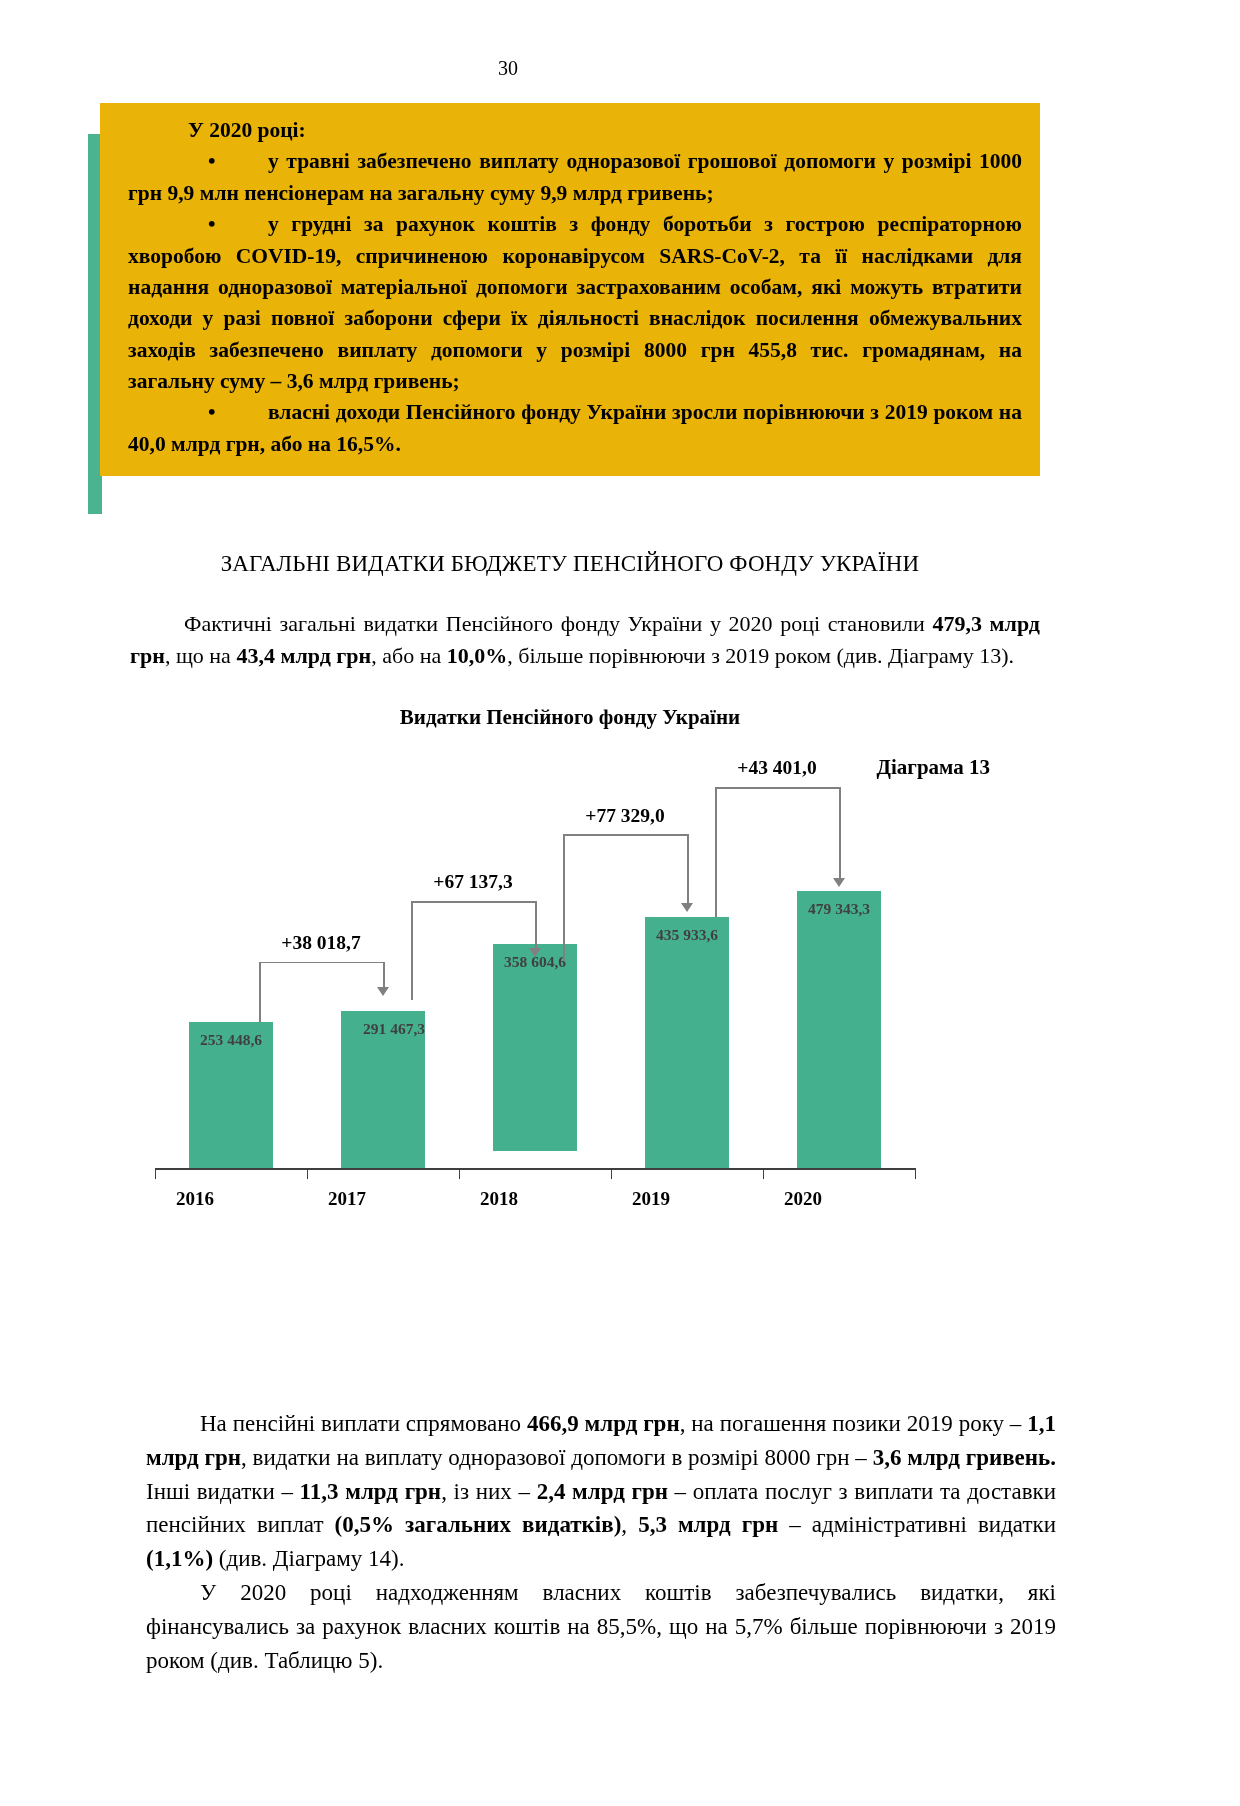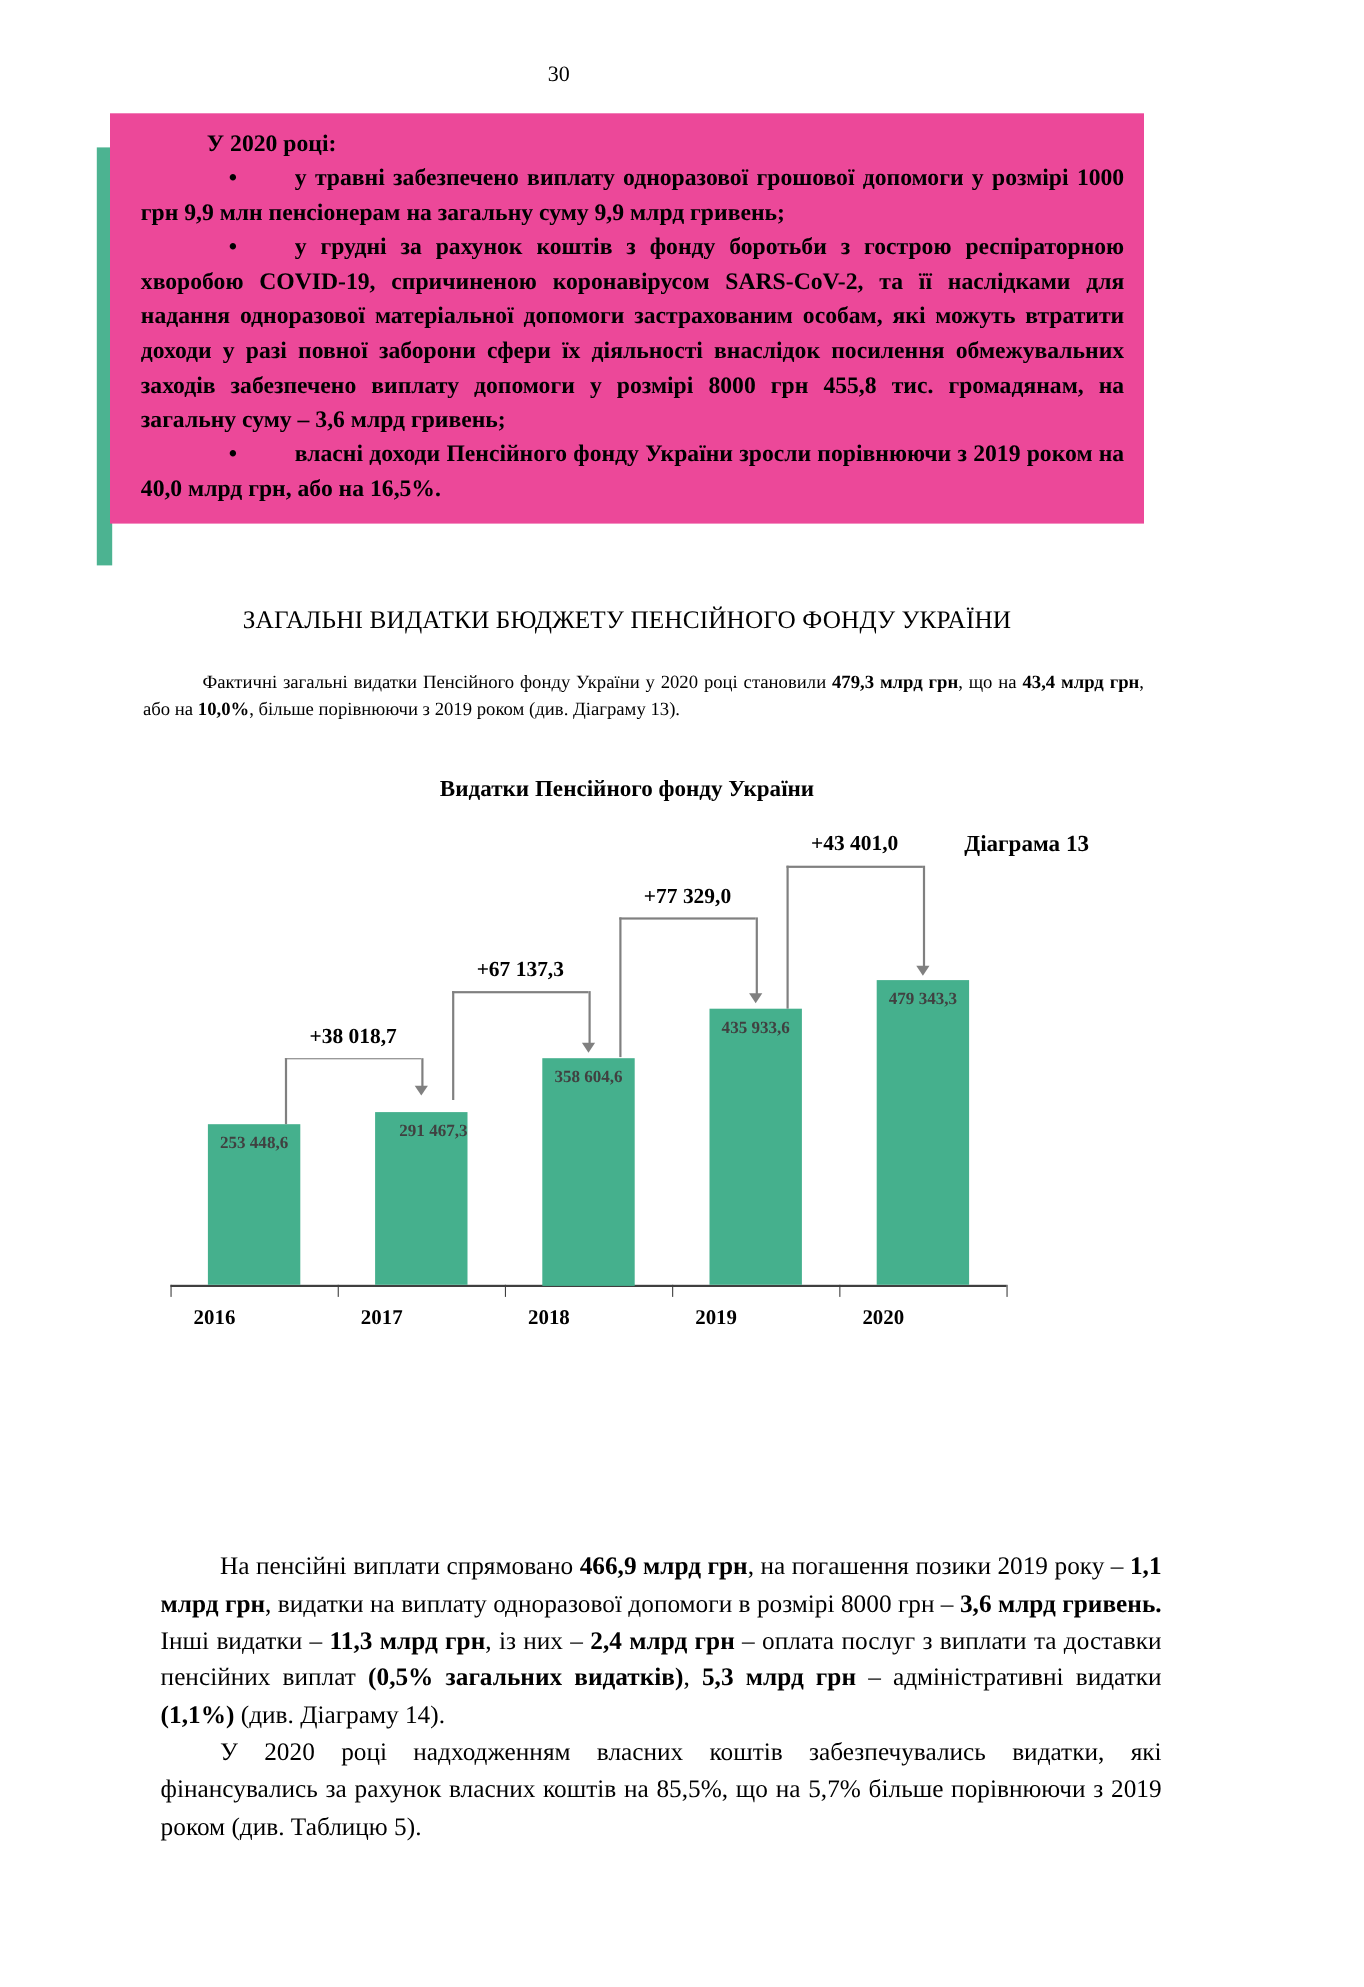--- a/index.html
+++ b/index.html
@@ -27,21 +27,21 @@
     font-size: 20px;
     line-height: 1;
   }
 
   
   .callout {
     position: absolute;
     left: 100px;
     top: 103px;
     width: 940px;
-    background: #ec4899;
+    background: #eab308;
     padding: 12px 18px 16px 28px;
   }
   .callout-accent {
     position: absolute;
     left: 88px;
     top: 134px;
     width: 14px;
     height: 380px;
     background: #4cb391;
   }
@@ -76,21 +76,21 @@
     font-size: 23px;
     letter-spacing: 0.1px;
   }
 
   
   .body-para {
     position: absolute;
     left: 130px;
     top: 608px;
     width: 910px;
-    font-size: 17px;
+    font-size: 22px;
     line-height: 1.47;
     text-align: justify;
   }
   .body-para .ind { display:inline-block; width: 54px; }
   b { font-weight: bold; }
 
   
   .chart-title {
     position: absolute;
     left: 220px;
@@ -248,21 +248,21 @@
       <div class="tick" style="left: 663px;"></div>
       <div class="tick" style="left: 815px;"></div>
       <div class="bar" style="left: 89px; height: 146.22px; bottom: 42px;">
         <span>253 448,6</span>
       </div>
       <div class="xlabel" style="left: 76px;">2016</div>
       <div class="bar" style="left: 241px; height: 157px; bottom: 42px; text-align: right;">
         <span>291 467,3</span>
       </div>
       <div class="xlabel" style="left: 228px;">2017</div>
-      <div class="bar" style="left: 393px; height: 206.887px; bottom: 41px;">
+      <div class="bar" style="left: 393px; height: 206.887px; bottom: 59px;">
         <span>358 604,6</span>
       </div>
       <div class="xlabel" style="left: 380px;">2018</div>
       <div class="bar" style="left: 545px; height: 251.5px; bottom: 42px;">
         <span>435 933,6</span>
       </div>
       <div class="xlabel" style="left: 532px;">2019</div>
       <div class="bar" style="left: 697px; height: 276.544px; bottom: 42px;">
         <span>479 343,3</span>
       </div>

